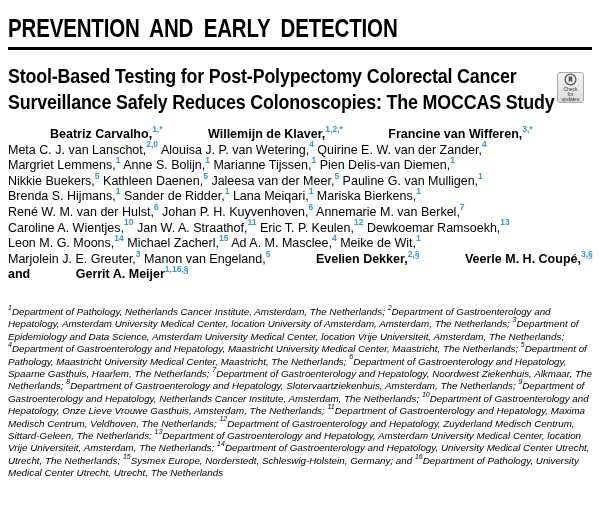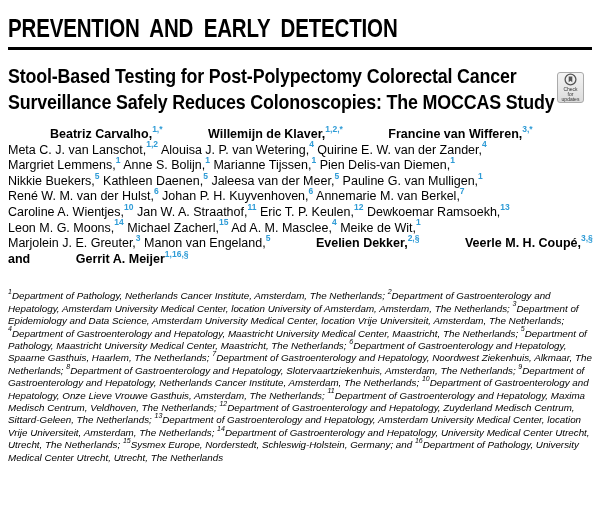--- a/index.html
+++ b/index.html
@@ -118,23 +118,24 @@
   <div class="updates-badge">
     <svg width="13" height="13" viewBox="0 0 13 13">
       <circle cx="6.5" cy="6.5" r="5.4" fill="none" stroke="#555" stroke-width="1.3"></circle>
       <path d="M4.7 3.6 h3.6 v5.6 l-1.8 -1.4 l-1.8 1.4 z" fill="#555"></path>
     </svg>
     <span class="badge-label">Check for updates</span>
   </div>
 
   <div class="author-list">
       <div class="author-line"><span class="author bold">Beatriz Carvalho,<sup class="auth-sup">1,*</sup></span> <span class="author bold">Willemijn de Klaver,<sup class="auth-sup">1,2,*</sup></span> <span class="author bold">Francine van Wifferen,<sup class="auth-sup">3,*</sup></span> </div>
-      <div class="author-line"><span class="author">Meta C. J. van Lanschot,<sup class="auth-sup">1,2</sup></span> <span class="author">Alouisa J. P. van Wetering,<sup class="auth-sup">4</sup></span> <span class="author">Quirine E. W. van der Zander,<sup class="auth-sup">4</sup></span> </div>
+      <div class="author-line"><span class="author">Meta C. J. van Lanschot,<sup class="auth-sup">2,0</sup></span> <span class="author">Alouisa J. P. van Wetering,<sup class="auth-sup">4</sup></span> <span class="author">Quirine E. W. van der Zander,<sup class="auth-sup">4</sup></span> </div>
       <div class="author-line"><span class="author">Margriet Lemmens,<sup class="auth-sup">1</sup></span> <span class="author">Anne S. Bolijn,<sup class="auth-sup">1</sup></span> <span class="author">Marianne Tijssen,<sup class="auth-sup">1</sup></span> <span class="author">Pien Delis-van Diemen,<sup class="auth-sup">1</sup></span> </div>
       <div class="author-line"><span class="author">Nikkie Buekers,<sup class="auth-sup">5</sup></span> <span class="author">Kathleen Daenen,<sup class="auth-sup">5</sup></span> <span class="author">Jaleesa van der Meer,<sup class="auth-sup">5</sup></span> <span class="author">Pauline G. van Mulligen,<sup class="auth-sup">1</sup></span> </div>
+      <div class="author-line"><span class="author">Brenda S. Hijmans,<sup class="auth-sup">1</sup></span> <span class="author">Sander de Ridder,<sup class="auth-sup">1</sup></span> <span class="author">Lana Meiqari,<sup class="auth-sup">1</sup></span> <span class="author">Mariska Bierkens,<sup class="auth-sup">1</sup></span> </div>
       <div class="author-line"><span class="author">René W. M. van der Hulst,<sup class="auth-sup">6</sup></span> <span class="author">Johan P. H. Kuyvenhoven,<sup class="auth-sup">6</sup></span> <span class="author">Annemarie M. van Berkel,<sup class="auth-sup">7</sup></span> </div>
       <div class="author-line"><span class="author">Caroline A. Wientjes,<sup class="auth-sup">10</sup></span> <span class="author">Jan W. A. Straathof,<sup class="auth-sup">11</sup></span> <span class="author">Eric T. P. Keulen,<sup class="auth-sup">12</sup></span> <span class="author">Dewkoemar Ramsoekh,<sup class="auth-sup">13</sup></span> </div>
       <div class="author-line"><span class="author">Leon M. G. Moons,<sup class="auth-sup">14</sup></span> <span class="author">Michael Zacherl,<sup class="auth-sup">15</sup></span> <span class="author">Ad A. M. Masclee,<sup class="auth-sup">4</sup></span> <span class="author">Meike de Wit,<sup class="auth-sup">1</sup></span> </div>
       <div class="author-line"><span class="author">Marjolein J. E. Greuter,<sup class="auth-sup">3</sup></span> <span class="author">Manon van Engeland,<sup class="auth-sup">5</sup></span> <span class="author bold">Evelien Dekker,<sup class="auth-sup">2,§</sup></span> <span class="author bold">Veerle M. H. Coupé,<sup class="auth-sup">3,§</sup></span> </div>
       <div class="author-line"><span class="author-prefix">and </span><span class="author bold">Gerrit A. Meijer<sup class="auth-sup">1,16,§</sup></span> </div>
     </div>
 
   <p class="affiliations"><sup class="aff-sup">1</sup>Department of Pathology, Netherlands Cancer Institute, Amsterdam, The Netherlands; <sup class="aff-sup">2</sup>Department of Gastroenterology and Hepatology, Amsterdam University Medical Center, location University of Amsterdam, Amsterdam, The Netherlands; <sup class="aff-sup">3</sup>Department of Epidemiology and Data Science, Amsterdam University Medical Center, location Vrije Universiteit, Amsterdam, The Netherlands; <sup class="aff-sup">4</sup>Department of Gastroenterology and Hepatology, Maastricht University Medical Center, Maastricht, The Netherlands; <sup class="aff-sup">5</sup>Department of Pathology, Maastricht University Medical Center, Maastricht, The Netherlands; <sup class="aff-sup">6</sup>Department of Gastroenterology and Hepatology, Spaarne Gasthuis, Haarlem, The Netherlands; <sup class="aff-sup">7</sup>Department of Gastroenterology and Hepatology, Noordwest Ziekenhuis, Alkmaar, The Netherlands; <sup class="aff-sup">8</sup>Department of Gastroenterology and Hepatology, Slotervaartziekenhuis, Amsterdam, The Netherlands; <sup class="aff-sup">9</sup>Department of Gastroenterology and Hepatology, Netherlands Cancer Institute, Amsterdam, The Netherlands; <sup class="aff-sup">10</sup>Department of Gastroenterology and Hepatology, Onze Lieve Vrouwe Gasthuis, Amsterdam, The Netherlands; <sup class="aff-sup">11</sup>Department of Gastroenterology and Hepatology, Maxima Medisch Centrum, Veldhoven, The Netherlands; <sup class="aff-sup">12</sup>Department of Gastroenterology and Hepatology, Zuyderland Medisch Centrum, Sittard-Geleen, The Netherlands; <sup class="aff-sup">13</sup>Department of Gastroenterology and Hepatology, Amsterdam University Medical Center, location Vrije Universiteit, Amsterdam, The Netherlands; <sup class="aff-sup">14</sup>Department of Gastroenterology and Hepatology, University Medical Center Utrecht, Utrecht, The Netherlands; <sup class="aff-sup">15</sup>Sysmex Europe, Norderstedt, Schleswig-Holstein, Germany; and <sup class="aff-sup">16</sup>Department of Pathology, University Medical Center Utrecht, Utrecht, The Netherlands</p>
 
 </div>

